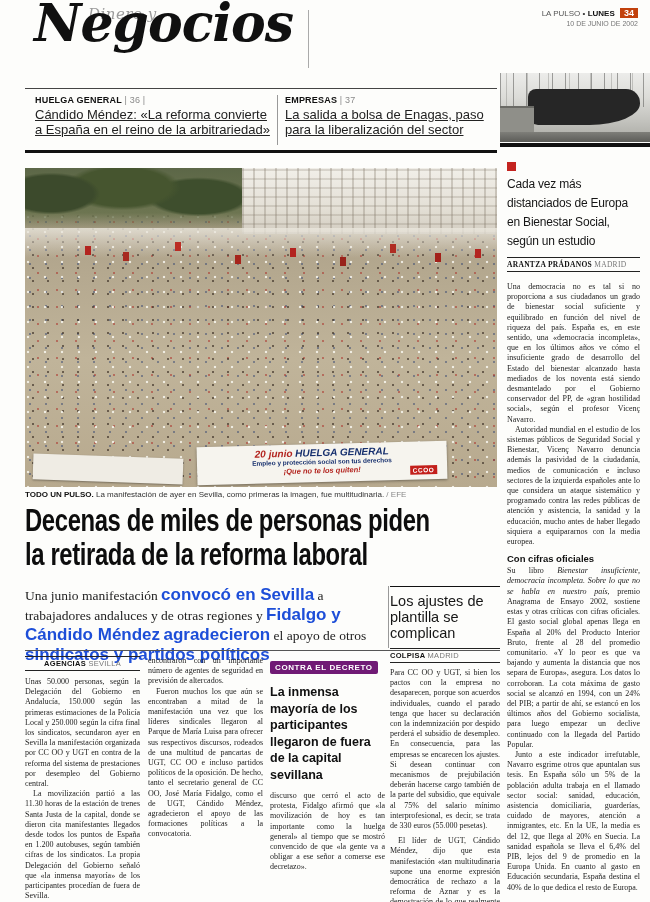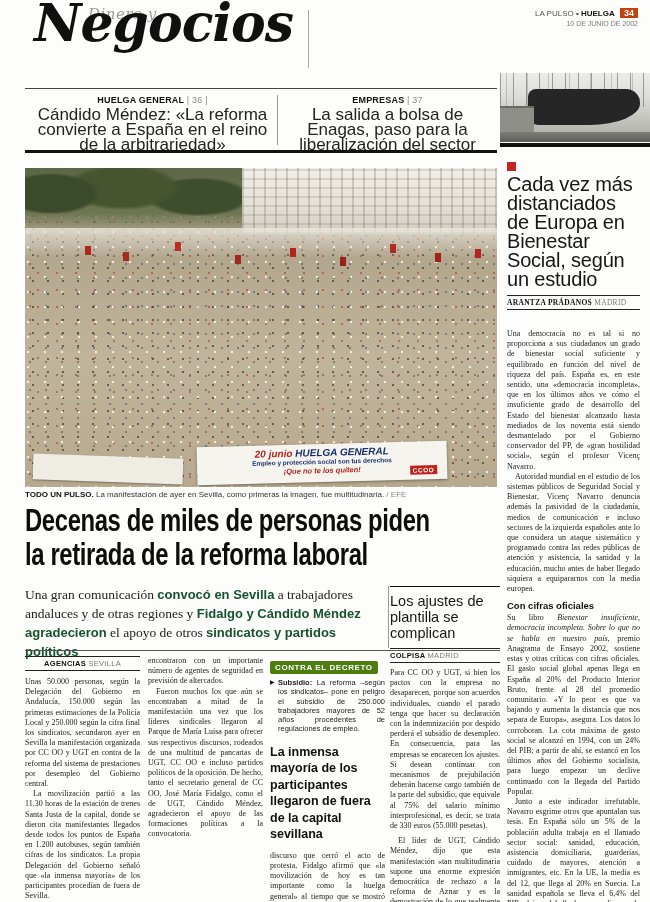--- a/index.html
+++ b/index.html
@@ -17,24 +17,24 @@
   .folio-l1{font-size:8px;color:#333;}
   .folio-l1 .paper{font-weight:400;color:#555;}
   .folio-l1 .day{font-weight:700;color:#111;}
   .pagebox{display:inline-block;background:#c2410c;color:#fff;font-weight:700;font-size:9px;
            padding:0 4px;margin-left:3px;}
   .folio-l2{font-size:7px;color:#777;margin-top:2px;}
 
   
   .rule-thin{background:#444;height:1px;}
   .rule-thick{background:#111;height:3px;}
-  .teaser{font-family:"Liberation Sans",sans-serif;text-align:center;}
+  .teaser{font-family:"Liberation Sans",sans-serif;}
   .kicker{font-size:9px;font-weight:700;color:#111;letter-spacing:.2px;}
   .kicker .pref{color:#8a8a8a;font-weight:400;}
-  .teaser-text{font-size:17px;color:#222;line-height:15px;margin-top:2px;}
+  .teaser-text{font-size:13px;color:#222;line-height:15px;margin-top:2px;text-decoration:underline;}
   .teaser-divider{width:1px;background:#999;}
 
   
   .ship{left:500px;top:73px;width:150px;height:69px;overflow:hidden;
         background:linear-gradient(#ececea 0%,#dcdcd8 35%,#c2c2bd 70%,#a8a8a2 100%);}
   .ship-masts{position:absolute;left:0;top:0;width:100%;height:34px;
       background:repeating-linear-gradient(90deg,rgba(90,90,88,.55) 0 1px,transparent 1px 13px),
                  repeating-linear-gradient(90deg,transparent 0 6px,rgba(120,120,115,.35) 6px 7px,transparent 7px 21px);}
   .ship-hull{position:absolute;left:28px;top:16px;width:112px;height:36px;background:#262626;
              border-radius:8px 14px 45% 10px/8px 14px 60% 10px;}
@@ -86,21 +86,21 @@
   .caption{left:25px;top:490px;width:472px;font-family:"Liberation Sans",sans-serif;
            font-size:8px;color:#333;}
   .caption .lead{font-weight:700;color:#111;}
   .caption .credit{color:#888;}
 
   
   .headline{left:25px;top:504px;transform:scaleX(.77);transform-origin:left top;
     font-family:"Liberation Sans",sans-serif;font-weight:700;font-size:31px;line-height:34px;
     color:#0d0d0d;letter-spacing:-.5px;white-space:nowrap;}
   .subhead{left:25px;top:585px;width:358px;font-size:13.5px;line-height:19px;color:#222;}
-  .subhead .rb{font-family:"Liberation Sans",sans-serif;font-weight:700;color:#14532d;font-size:13px;text-align:right;}
+  .subhead .rb{font-family:"Liberation Sans",sans-serif;font-weight:700;color:#1d4ed8;font-size:17px;text-align:right;}
   .sub-divider{left:388px;top:586px;width:1px;height:62px;background:#999;}
   .sub-rule{left:25px;top:650px;width:475px;height:1px;background:#555;}
 
   
   .adjust{left:390px;top:586px;width:110px;font-family:"Liberation Sans",sans-serif;}
   .adjust-title{border-top:1px solid #111;padding-top:6px;font-size:14.5px;line-height:16px;color:#161616;}
   .byline{margin-top:7px;border-top:1px solid #222;border-bottom:1px solid #222;
           padding:2px 0;font-size:7.5px;font-weight:700;color:#111;letter-spacing:.3px;}
   .byline .place{font-weight:400;color:#777;}
   .bodytext{font-family:"Liberation Serif",serif;font-size:8px;line-height:10.2px;
@@ -112,55 +112,55 @@
 
   
   .col{position:absolute;top:656px;width:115px;height:246px;overflow:hidden;}
   .col1{left:25px;} .col2{left:148px;} .col3{left:270px;}
   .agency{border-top:1px solid #222;border-bottom:1px solid #222;text-align:center;
           font-family:"Liberation Sans",sans-serif;font-size:7.5px;font-weight:700;
           padding:2px 0;margin-bottom:6px;color:#111;letter-spacing:.3px;}
   .agency .place{font-weight:400;color:#777;}
 
   
-  .decree-head{background:#4d7c0f;color:#fff;font-family:"Liberation Sans",sans-serif;
+  .decree-head{background:#701a75;color:#fff;font-family:"Liberation Sans",sans-serif;
     font-size:8px;font-weight:700;letter-spacing:.6px;padding:2px 5px;display:inline-block;
     border-radius:2px;}
   .decree-items{margin-top:4px;font-family:"Liberation Sans",sans-serif;font-size:7.5px;
     line-height:9.3px;color:#222;}
   .decree-item{position:relative;padding-left:8px;margin-bottom:3px;text-align:justify;}
   .decree-item .arrow{position:absolute;left:0;top:0;font-size:6px;color:#111;}
   .decree-item .lead{font-weight:700;}
 
   .pullquote{margin-top:10px;margin-bottom:8px;font-family:"Liberation Sans",sans-serif;
     font-weight:700;font-size:12.5px;line-height:16.5px;color:#101010;}
 
   
   .study{left:507px;top:162px;width:133px;height:740px;overflow:hidden;}
   .red-sq{width:9px;height:9px;background:#c42420;margin-bottom:4px;}
-  .study-headline{font-family:"Liberation Sans",sans-serif;font-size:20px;line-height:19px;
+  .study-headline{font-family:"Liberation Sans",sans-serif;font-size:12px;line-height:19px;
     color:#161616;letter-spacing:-.2px;}
-  .study .byline{margin-top:6px;margin-bottom:19px;}
+  .study .byline{margin-top:6px;margin-bottom:10px;}
   .study-sub{font-family:"Liberation Sans",sans-serif;font-weight:700;font-size:9.5px;
     color:#111;margin:6px 0 2px 0;}
   .ri{font-style:italic;}
 </style>
 </head>
 <body>
 
 <div class="page">
 
   <div class="abs mast-kicker">Dinero y</div>
   <div class="abs mast-title">Negocios</div>
   <div class="abs mast-rule"></div>
   <div class="abs folio">
     <div class="folio-l1">
       <span class="paper">LA PULSO</span>
       <span>•</span>
-      <span class="day">HUELGA</span>
+      <span class="day">LUNES</span>
       <span class="pagebox">34</span>
     </div>
     <div class="folio-l2">10 DE JUNIO DE 2002</div>
   </div>
 
   <div class="abs rule-thin" style="left:25px;top:88px;width:472px;"></div>
   <div class="abs teaser" style="left:35px;top:95px;width:235px;">
     <div class="kicker">
       <span>HUELGA GENERAL</span>
       <span class="pref">| 36 |</span>
@@ -204,21 +204,21 @@
   </div>
 
   <div class="abs caption">
     <span class="lead">TODO UN PULSO.</span><span> La manifestación de ayer en Sevilla, como primeras la imagen, fue multitudinaria.</span><span class="credit"> / EFE</span>
   </div>
 
   <div class="abs headline">
     <div>Decenas de miles de personas piden</div>
     <div>la retirada de la reforma laboral</div>
   </div>
-  <div class="abs subhead"><span>Una gran comunicación </span><span class="rb">convocó en Sevilla</span><span> a trabajadores andaluces y de otras regiones y </span><span class="rb">Fidalgo y Cándido Méndez</span><span> </span><span class="rb">agradecieron</span><span> el apoyo de otros </span><span class="rb">sindicatos y partidos políticos</span></div>
+  <div class="abs subhead"><span>Una junio manifestación </span><span class="rb">convocó en Sevilla</span><span> a trabajadores andaluces y de otras regiones y </span><span class="rb">Fidalgo y Cándido Méndez</span><span> </span><span class="rb">agradecieron</span><span> el apoyo de otros </span><span class="rb">sindicatos y partidos políticos</span></div>
   <div class="abs sub-divider"></div>
   <div class="abs sub-rule"></div>
 
   <div class="abs adjust">
     <div class="adjust-title">Los ajustes de plantilla se complican</div>
     <div class="byline">
       <span>COLPISA</span>
       <span class="place">MADRID</span>
     </div>
     <div class="bodytext">
@@ -244,21 +244,20 @@
   <div class="col col2">
     <div class="bodytext">
         <p>encontraron con un importante número de agentes de seguridad en previsión de altercados.</p>
         <p class="ind">Fueron muchos los que aún se encontraban a mitad de la manifestación una vez que los líderes sindicales llegaron al Parque de María Luisa para ofrecer sus respectivos discursos, rodeados de una multitud de pancartas de UGT, CC OO e incluso partidos políticos de la oposición. De hecho, tanto el secretario general de CC OO, José María Fidalgo, como el de UGT, Cándido Méndez, agradecieron el apoyo de las formaciones políticas a la convocatoria.</p>
       </div>
   </div>
 
   <div class="col col3">
     <div class="decree-head">CONTRA EL DECRETO</div>
     <div class="decree-items">
-        <div class="decree-item"><span class="arrow">▶</span><span class="lead">Subsidio:</span><span> La reforma –según los sindicatos– pone en peligro el subsidio de 250.000 trabajadores mayores de 52 años procedentes de regulaciones de empleo.</span></div>
       </div>
     <div class="pullquote">La inmensa mayoría de los participantes llegaron de fuera de la capital sevillana</div>
     <div class="bodytext">
       <p>discurso que cerró el acto de protesta, Fidalgo afirmó que «la movilización de hoy es tan importante como la huelga general» al tiempo que se mostró convencido de que «la gente va a obligar a ese señor a comerse ese decretazo».</p>
     </div>
   </div>
 
   <div class="abs study">
     <div class="red-sq"></div>
     <div class="study-headline">Cada vez más distanciados de Europa en Bienestar Social, según un estudio</div>

